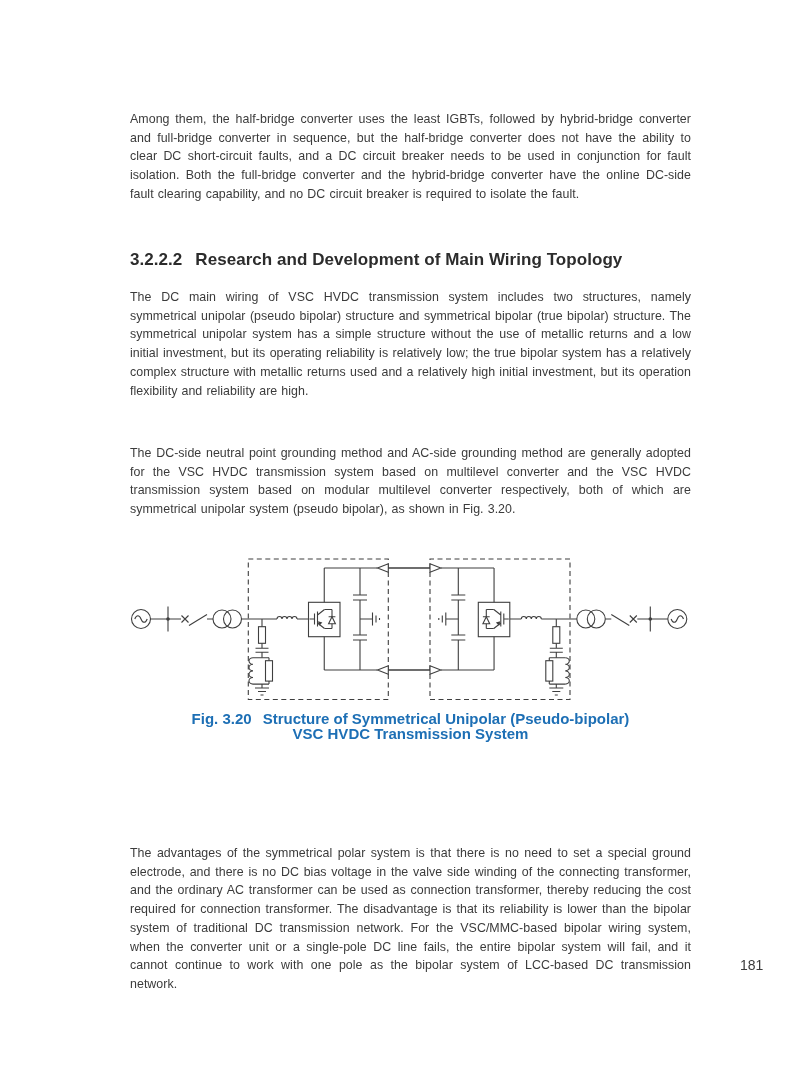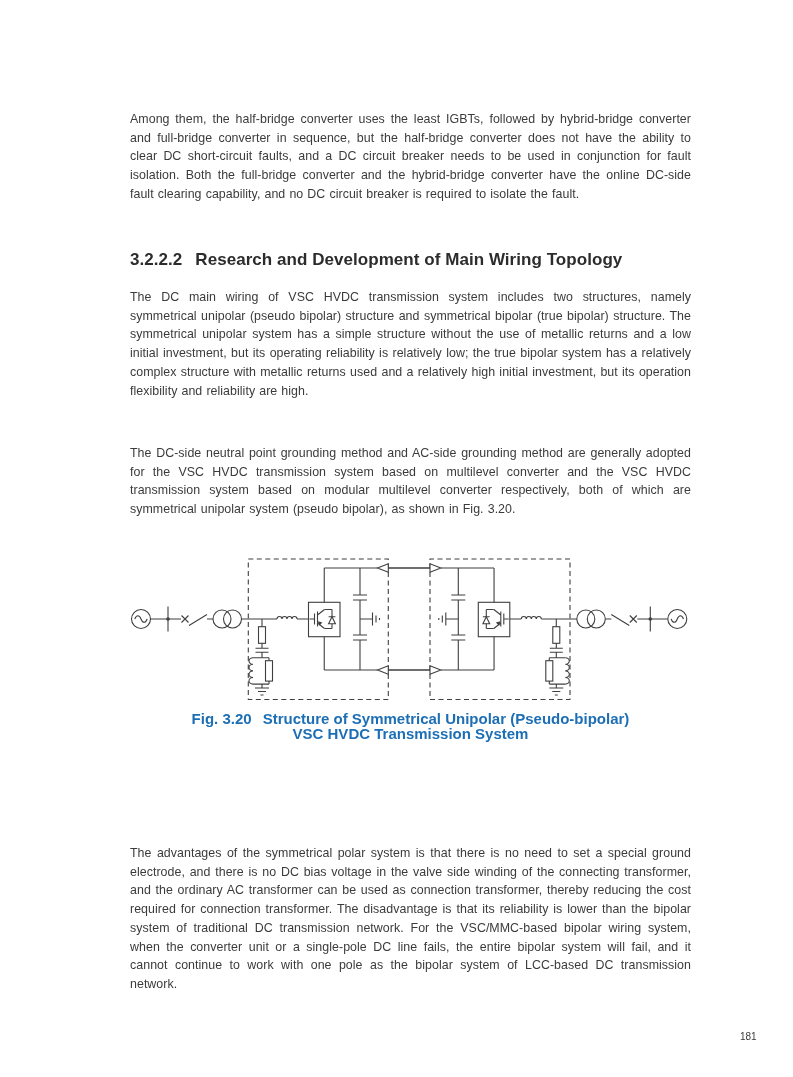--- a/index.html
+++ b/index.html
@@ -42,22 +42,22 @@
     text-align:center;
     font-weight:bold;
     font-size:15px;
     line-height:15.4px;
     color:#1d6fb5;
   }
   .caption-inner .cap-label{margin-right:11px;}
   .p-advantages{top:844px;}
   .page-number{
     position:absolute;
-    left:740px;top:1031px;
-    font-size:10px;
+    left:740px;top:957px;
+    font-size:14px;
     color:#3b3b3b;
   }
 </style>
 </head>
 <body>
 
 <div class="page">
 
   <p class="blk para p-intro">Among them, the half-bridge converter uses the least IGBTs, followed by hybrid-bridge converter and full-bridge converter in sequence, but the half-bridge converter does not have the ability to clear DC short-circuit faults, and a DC circuit breaker needs to be used in conjunction for fault isolation. Both the full-bridge converter and the hybrid-bridge converter have the online DC-side fault clearing capability, and no DC circuit breaker is required to isolate the fault.</p>
 

